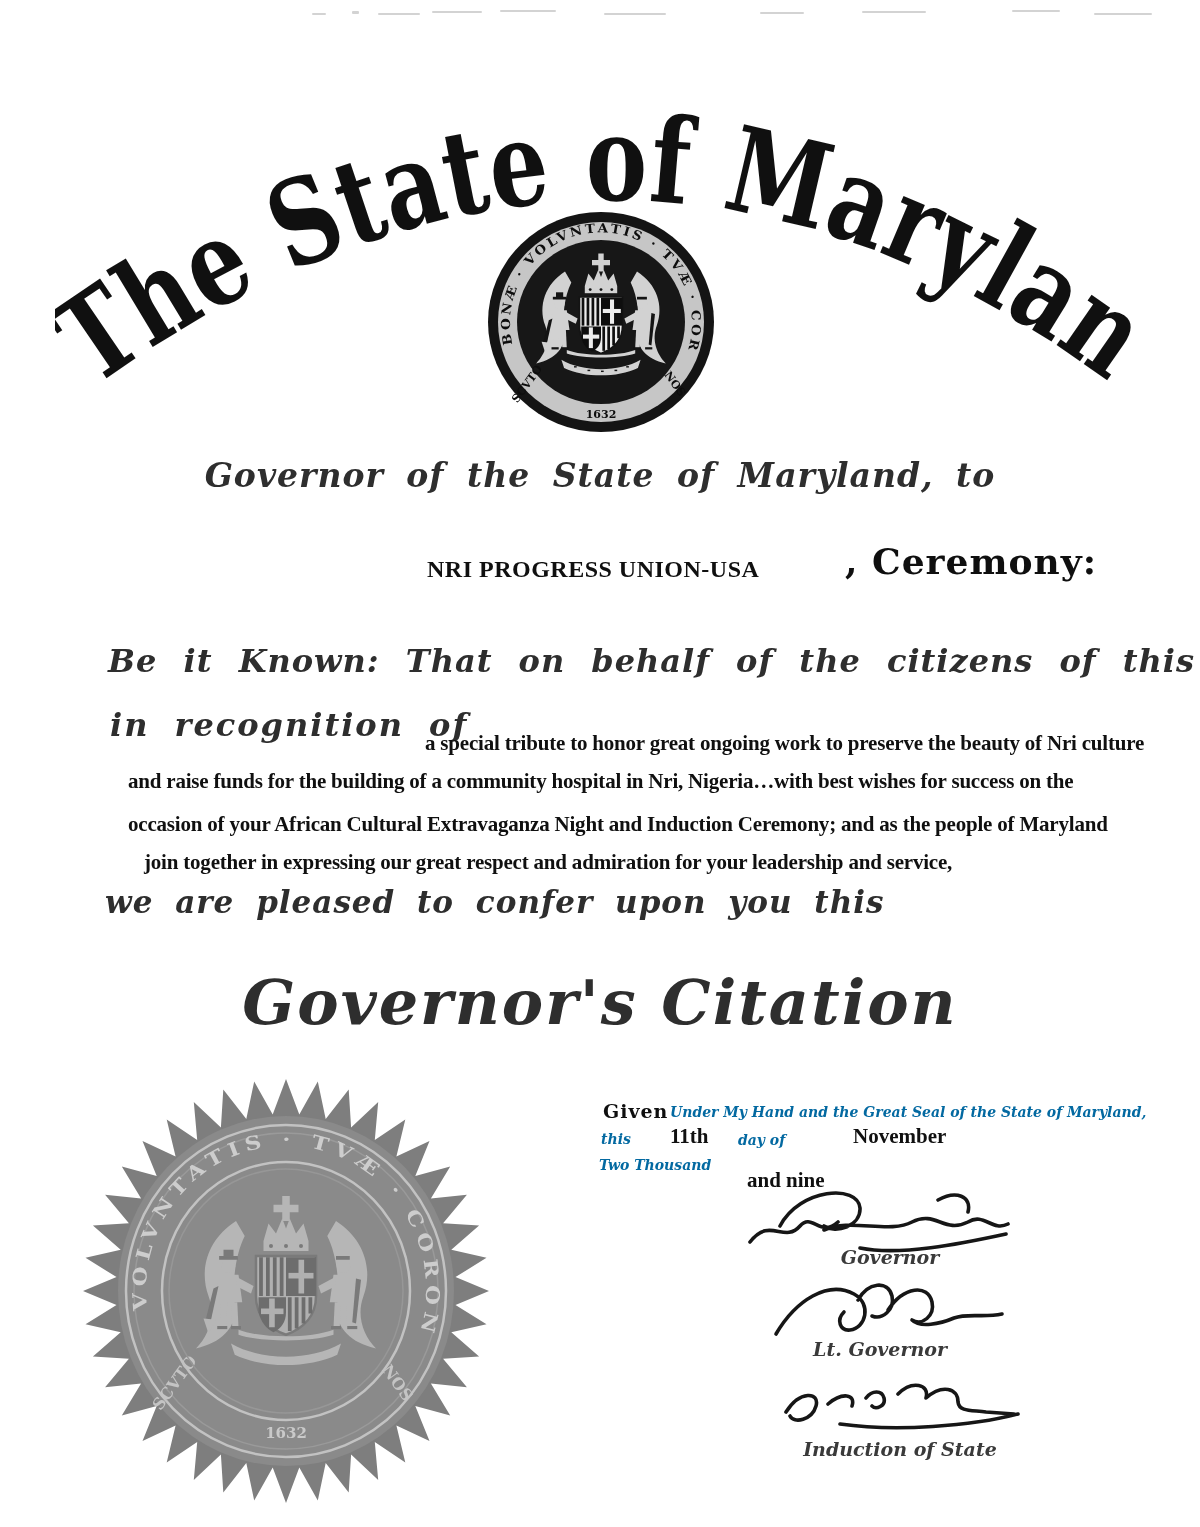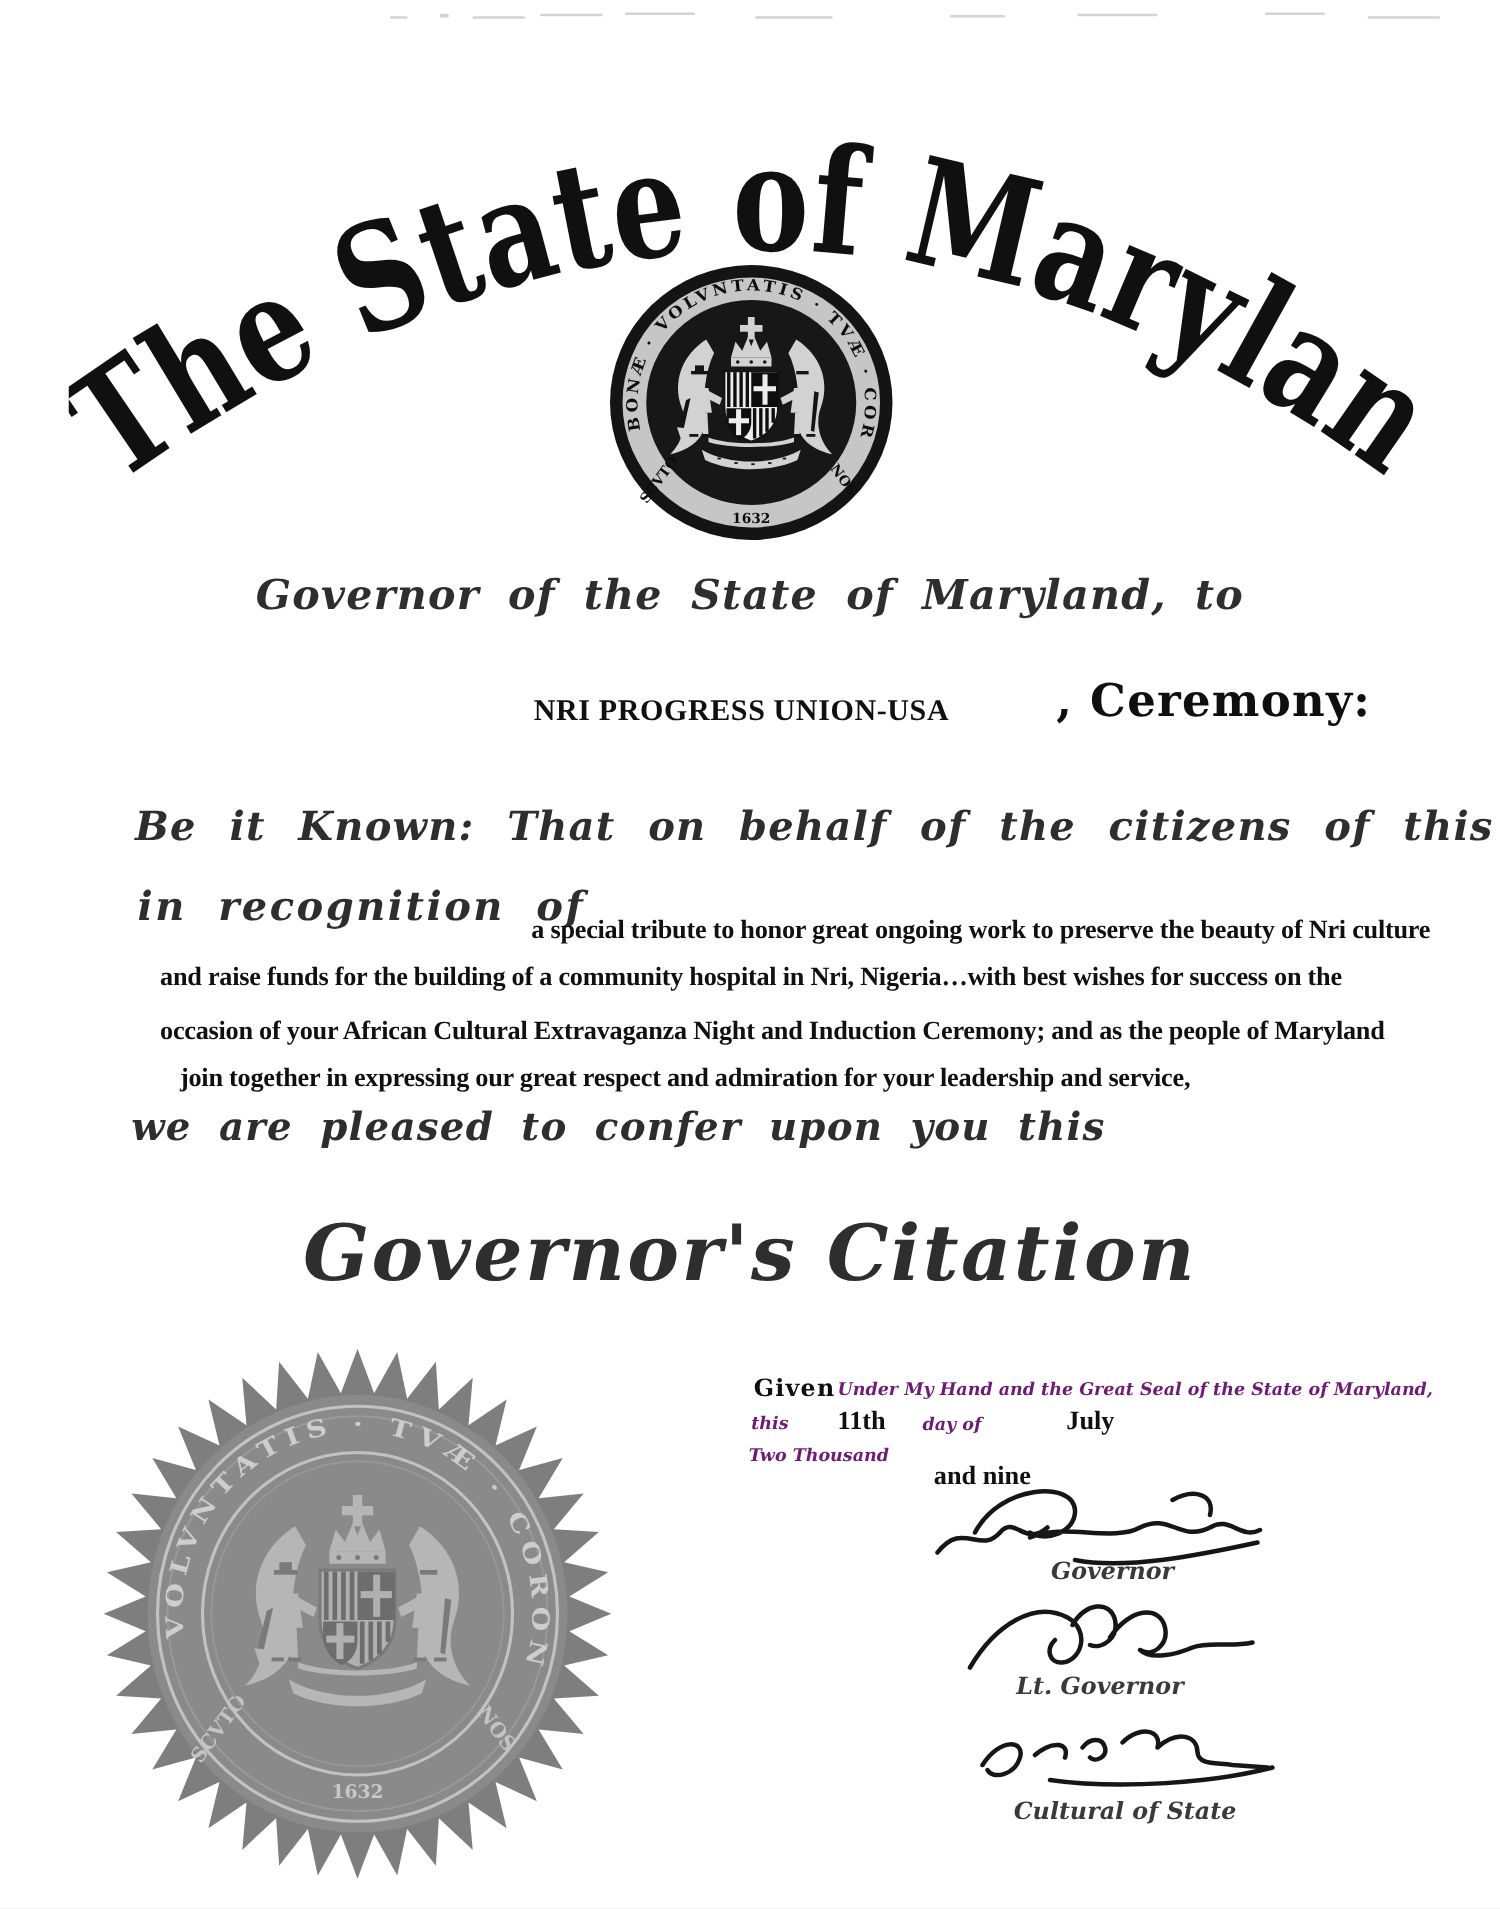--- a/index.html
+++ b/index.html
@@ -13,21 +13,21 @@
   .blackletter{font-family:"DejaVu Serif",serif;font-weight:700;color:#0f0f0f;letter-spacing:1px;}
   .boldital{font-family:"Liberation Serif",serif;font-weight:700;color:#101010;}
   .salutation{font-size:33px;letter-spacing:1px;word-spacing:10px;width:100%;text-align:center;}
   .recipient{font-size:24px;letter-spacing:.5px;}
   .greeting{font-size:36px;}
   .proclaim{font-size:32px;letter-spacing:1px;word-spacing:14px;}
   .reclead{font-size:32px;letter-spacing:2px;word-spacing:12px;}
   .tribute{font-size:21px;letter-spacing:-.2px;}
   .confer{font-size:31px;letter-spacing:1px;word-spacing:10px;}
   .award{font-size:62px;width:100%;text-align:center;letter-spacing:2px;}
-  .att-script{font-size:14px;color:#701a75;}
+  .att-script{font-size:14px;color:#0369a1;}
   .att-bold{font-size:21px;}
   .att-blackletter{font-size:19px;}
   .sig-label{font-size:19px;color:#3a3a3a;}
   .siglabel-wrap{text-align:center;}
   
   .seal-top .ml{fill:#d2d2d2}.seal-top .md{fill:#0e0e0e}.seal-top .mbg{fill:#ededed}.seal-top .mde{fill:#141414}
   .seal-emboss .ml{fill:#b6b6b6}.seal-emboss .md{fill:#6d6d6d}.seal-emboss .mbg{fill:#b0b0b0}.seal-emboss .mde{fill:#7a7a7a}
   svg text{font-family:"DejaVu Serif",serif;}
   .sig path{fill:none;stroke:#161616;stroke-width:3.6;stroke-linecap:round;stroke-linejoin:round;}
 </style>
@@ -198,32 +198,32 @@
       <path class="ml" d="M52 121 C70 128 110 128 128 121 L128 125 C110 131 70 131 52 125 Z"></path>
       <path class="ml" d="M46 132 C70 146 110 146 134 132 L131 141 C108 152 72 152 49 141 Z"></path>
     </g>
   </svg>
 
   <div class="abs blackletter att-blackletter" style="left:603px;top:1100px">Given</div>
   <div class="abs script att-script" style="left:670px;top:1104px">Under My Hand and the Great Seal of the State of Maryland,</div>
   <div class="abs script att-script" style="left:601px;top:1131px">this</div>
   <div class="abs boldital att-bold" style="left:670px;top:1124px">11th</div>
   <div class="abs script att-script" style="left:738px;top:1132px">day of</div>
-  <div class="abs boldital att-bold" style="left:853px;top:1124px">July</div>
+  <div class="abs boldital att-bold" style="left:853px;top:1124px">November</div>
   <div class="abs script att-script" style="left:599px;top:1157px">Two Thousand</div>
   <div class="abs boldital att-bold" style="left:747px;top:1168px">and nine</div>
 
   <svg class="abs sig" style="left:742px;top:1184px" width="280" height="78" viewBox="0 0 280 78">
     <path d="M8 58 C28 32 42 60 58 42 C70 28 78 54 96 38 M38 42 C58 4 116 0 118 24 C119 42 94 50 82 42 M82 46 C108 34 148 50 170 38 C194 26 202 50 226 38 C242 28 250 48 266 40 M196 16 C214 6 230 12 226 28 M118 64 C158 72 218 60 264 50"></path>
   </svg>
   <div class="abs script sig-label siglabel-wrap" style="left:790px;top:1246px;width:200px">Governor</div>
 
   <svg class="abs sig" style="left:770px;top:1272px" width="245" height="72" viewBox="0 0 245 72">
     <path d="M6 62 C26 28 58 8 84 22 C102 32 96 56 80 58 C70 59 66 48 74 40 M88 28 C98 10 118 8 122 24 C125 38 112 48 102 44 M118 38 C134 14 158 12 162 30 C165 44 152 54 142 48 C150 56 170 52 184 46 C198 41 214 46 232 42"></path>
   </svg>
   <div class="abs script sig-label siglabel-wrap" style="left:780px;top:1338px;width:200px">Lt. Governor</div>
 
   <svg class="abs sig" style="left:776px;top:1370px" width="250" height="62" viewBox="0 0 250 62">
     <path d="M10 42 C24 20 44 22 40 36 C36 50 18 54 14 46 M52 34 C66 22 80 24 76 36 M90 28 C96 20 106 20 108 28 C110 36 100 40 96 36 M122 24 C136 10 154 14 150 28 C166 14 182 18 182 32 C183 42 196 40 210 42 L238 44 M64 54 C120 62 196 56 242 44"></path>
   </svg>
-  <div class="abs script sig-label siglabel-wrap" style="left:800px;top:1438px;width:200px">Cultural of State</div>
+  <div class="abs script sig-label siglabel-wrap" style="left:800px;top:1438px;width:200px">Induction of State</div>
 
 </div>
 
 </body></html>

